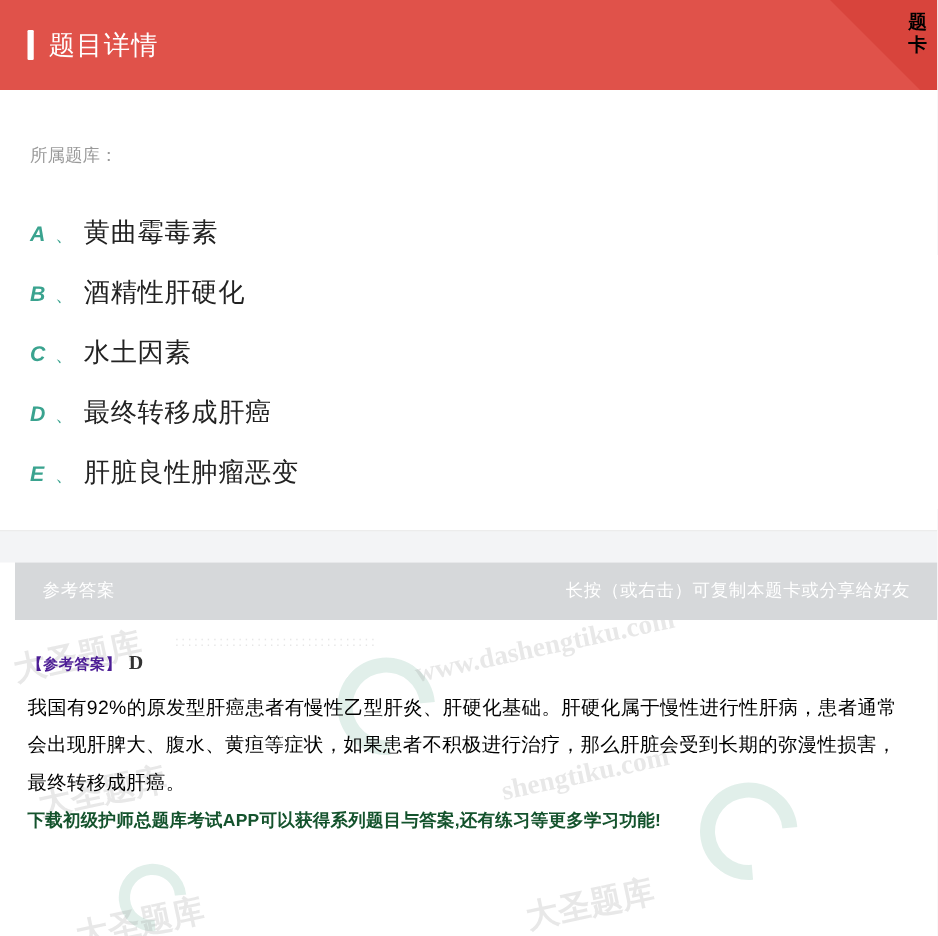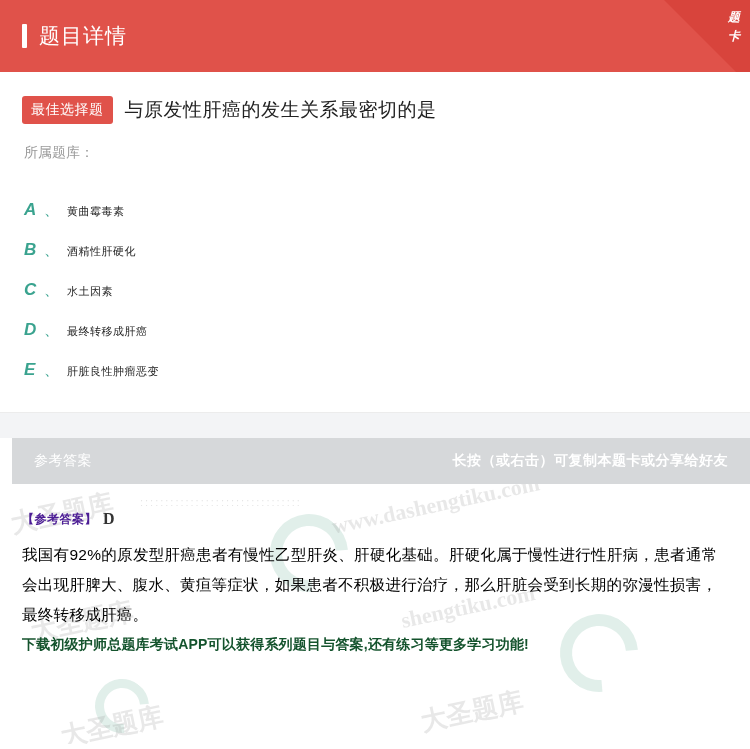--- a/index.html
+++ b/index.html
@@ -50,27 +50,26 @@
     position: absolute;
     top: 0; right: 0;
     width: 0; height: 0;
     border-top: 86px solid #d8443c;
     border-left: 86px solid transparent;
   }
   .ribbon-text {
     position: absolute;
     top: 8px; right: 6px;
     width: 20px;
-    color: #ffffff;
-    font-size: 12px;
+    color: #000000;
+    font-size: 15px;
     font-weight: bold;
     line-height: 19px;
     text-align: center;
     letter-spacing: 0;
-    font-style: italic;
   }
 
   
   .qbody {
     padding: 24px 22px 10px 22px;
   }
   .qtitle-row {
     display: flex;
     align-items: center;
     gap: 12px;
@@ -125,21 +124,21 @@
     width: 20px;
     flex: none;
   }
   .opt-comma {
     color: #3aa38f;
     font-size: 15px;
     margin-right: 8px;
     flex: none;
   }
   .opt-text {
-    font-size: 11px;
+    font-size: 21px;
     color: #222222;
     letter-spacing: 0.5px;
   }
 
   
   .gap {
     height: 26px;
     background: #f3f4f6;
     margin-top: 22px;
     border-top: 1px solid #ececec;
@@ -157,21 +156,20 @@
   }
   .answer-bar-left {
     color: #ffffff;
     font-size: 14px;
     letter-spacing: 0.5px;
   }
   .answer-bar-right {
     color: #ffffff;
     font-size: 14px;
     letter-spacing: 0.5px;
-    font-weight: bold;
   }
 
   
   .explain {
     position: relative;
     padding: 26px 22px 8px 22px;
     background: #ffffff;
     min-height: 260px;
   }
   .lbl-red {
@@ -265,24 +263,20 @@
     <div class="header-bar"></div>
     <div class="header-title">题目详情</div>
     <div class="ribbon">
       <div class="ribbon-tri"></div>
       <div class="ribbon-text">题卡</div>
 
     </div>
   </div>
 
   <div class="qbody">
-    <div class="qtitle-row">
-      <span class="tag-best">最佳选择题</span>
-      <span class="qtitle-text">与原发性肝癌的发生关系最密切的是</span>
-    </div>
     <div class="bank-row">
       <span class="bank-label">所属题库：</span>
     </div>
   </div>
 
   <div class="options">
     <div class="option">
       <span class="opt-letter">A</span>
       <span class="opt-comma">、</span>
       <span class="opt-text">黄曲霉毒素</span>

